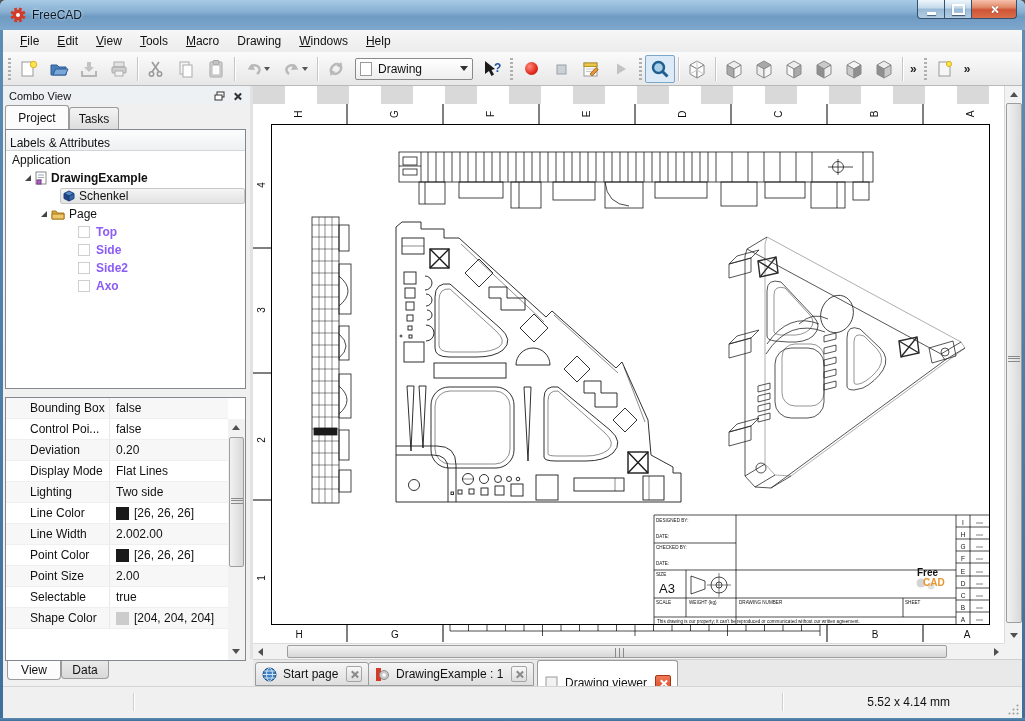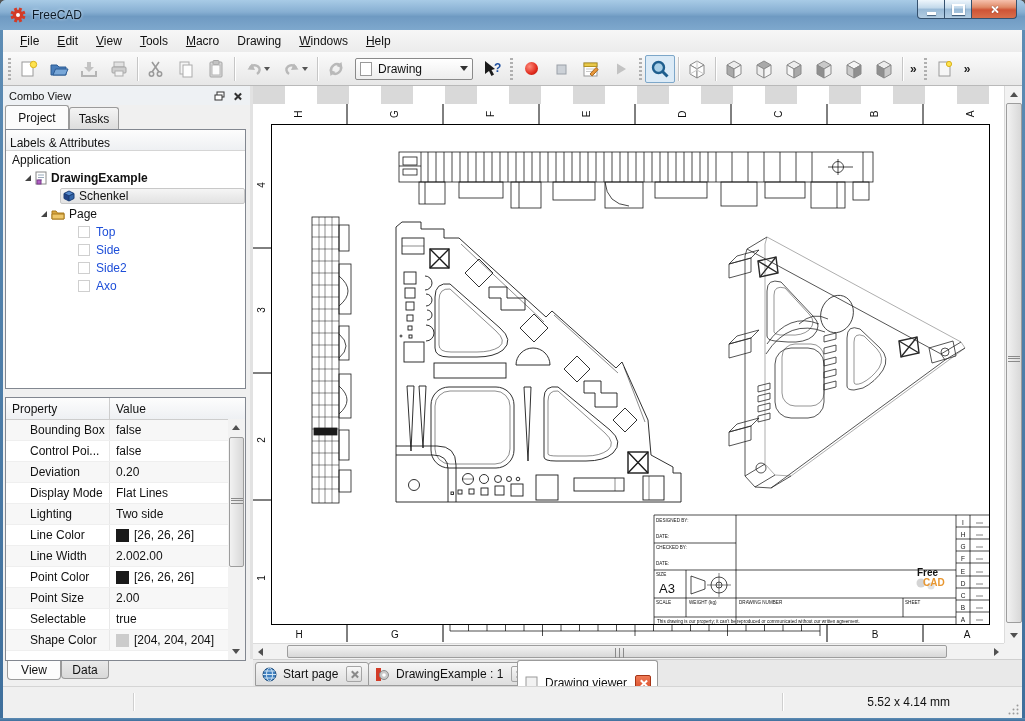--- a/index.html
+++ b/index.html
@@ -45,21 +45,21 @@
   .xsmall::before{transform:rotate(45deg);} .xsmall::after{transform:rotate(-45deg);}
   .ptab{position:absolute;box-sizing:border-box;border:1px solid #9b9b9b;border-bottom:none;border-radius:3px 3px 0 0;display:flex;align-items:center;justify-content:center;}
   #tab-project{left:2px;top:19px;width:64px;height:24px;background:#fcfcfc;z-index:2;}
   #tab-tasks{left:66px;top:21px;width:50px;height:22px;background:linear-gradient(#f4f4f4,#dddddd);}
   #treebox{left:2px;top:43px;width:241px;height:260px;background:#fff;border:1px solid #828790;box-sizing:border-box;overflow:hidden;}
   #tree-head{height:20px;background:linear-gradient(#fdfdfd,#eef0f3);border-bottom:1px solid #d5d5d5;display:flex;align-items:flex-end;padding-left:4px;}
   .trow{height:18px;display:flex;align-items:center;}
   .exp{width:0;height:0;border-left:6px solid transparent;border-bottom:6px solid #444;margin-right:4px;flex:0 0 auto;}
   .tico{margin-right:4px;flex:0 0 auto;display:flex;}
   .graybox{width:10px;height:10px;border:1px solid #cfcfcf;background:#fff;margin-right:6px;flex:0 0 auto;}
-  .graytxt{color:#1d4ed8;}
+  .graytxt{color:#8b5cf6;font-weight:bold;}
   .sel{display:flex;align-items:center;flex:1;background:linear-gradient(#f5f5f5,#e2e2e2);border:1px solid #c8c8c8;border-radius:2px;padding:0 2px;height:16px;box-sizing:border-box;}
   
   #propbox{left:2px;top:311px;width:241px;height:264px;background:#fff;border:1px solid #828790;box-sizing:border-box;overflow:hidden;}
   #prophead{height:21px;display:flex;background:linear-gradient(#fdfdfd,#eef0f3);border-bottom:1px solid #cdcdcd;}
   #prophead div{display:flex;align-items:center;padding-left:6px;box-sizing:border-box;}
   .prow{height:20px;display:flex;border-bottom:1px solid #efefef;background:#fff;}
   .prow:nth-child(odd){background:#f7f7f7;}
   .pgroup{height:20px;display:flex;align-items:center;background:#9a9a9a;color:#fff;font-weight:bold;padding-left:24px;}
   .pname{width:104px;padding-left:24px;display:flex;align-items:center;border-right:1px solid #e8e8e8;box-sizing:border-box;}
   .pval{flex:1;display:flex;align-items:center;padding-left:6px;}
@@ -404,24 +404,20 @@
           <span class="graybox"></span>
           <span class="graytxt">Side2</span>
         </div>
       <div class="trow" style="padding-left:72px">
           <span class="graybox"></span>
           <span class="graytxt">Axo</span>
         </div>
     </div>
 
     <div class="abs" id="propbox">
-      <div id="prophead">
-        <div style="width:104px;border-right:1px solid #cdcdcd">Property</div>
-        <div style="flex:1">Value</div>
-      </div>
       <div style="width:222px">
         <div class="prow">
             <div class="pname">Bounding Box</div>
             <div class="pval">
               <span>false</span>
             </div>
           </div>
         <div class="prow">
             <div class="pname">Control Poi...</div>
             <div class="pval">
@@ -752,21 +748,21 @@
       <svg width="15" height="15" style="margin-right:6px">
           <rect x="1" y="1" width="5" height="13" fill="#d33b27"></rect>
           <circle cx="9" cy="8" r="4.5" fill="#c9c9c9" stroke="#8a8a8a"></circle>
           <circle cx="9" cy="8" r="1.8" fill="#fff"></circle>
         </svg>
       <span>DrawingExample : 1</span>
       <span class="tclose">
           <span class="xsmall"></span>
         </span>
     </div>
-    <div class="mtab active" style="left:264px;top:0;height:45px;border-bottom:none">
+    <div class="mtab active" style="left:284px;top:0;height:45px;border-bottom:none">
       <svg width="15" height="15" style="margin-right:6px">
           <rect x="2" y="1" width="11" height="13" fill="#f2f2f2" stroke="#9a9a9a"></rect>
         </svg>
       <span>Drawing viewer</span>
       <span class="tclose red">
           <span class="xsmall"></span>
         </span>
     </div>
   </div>
 

